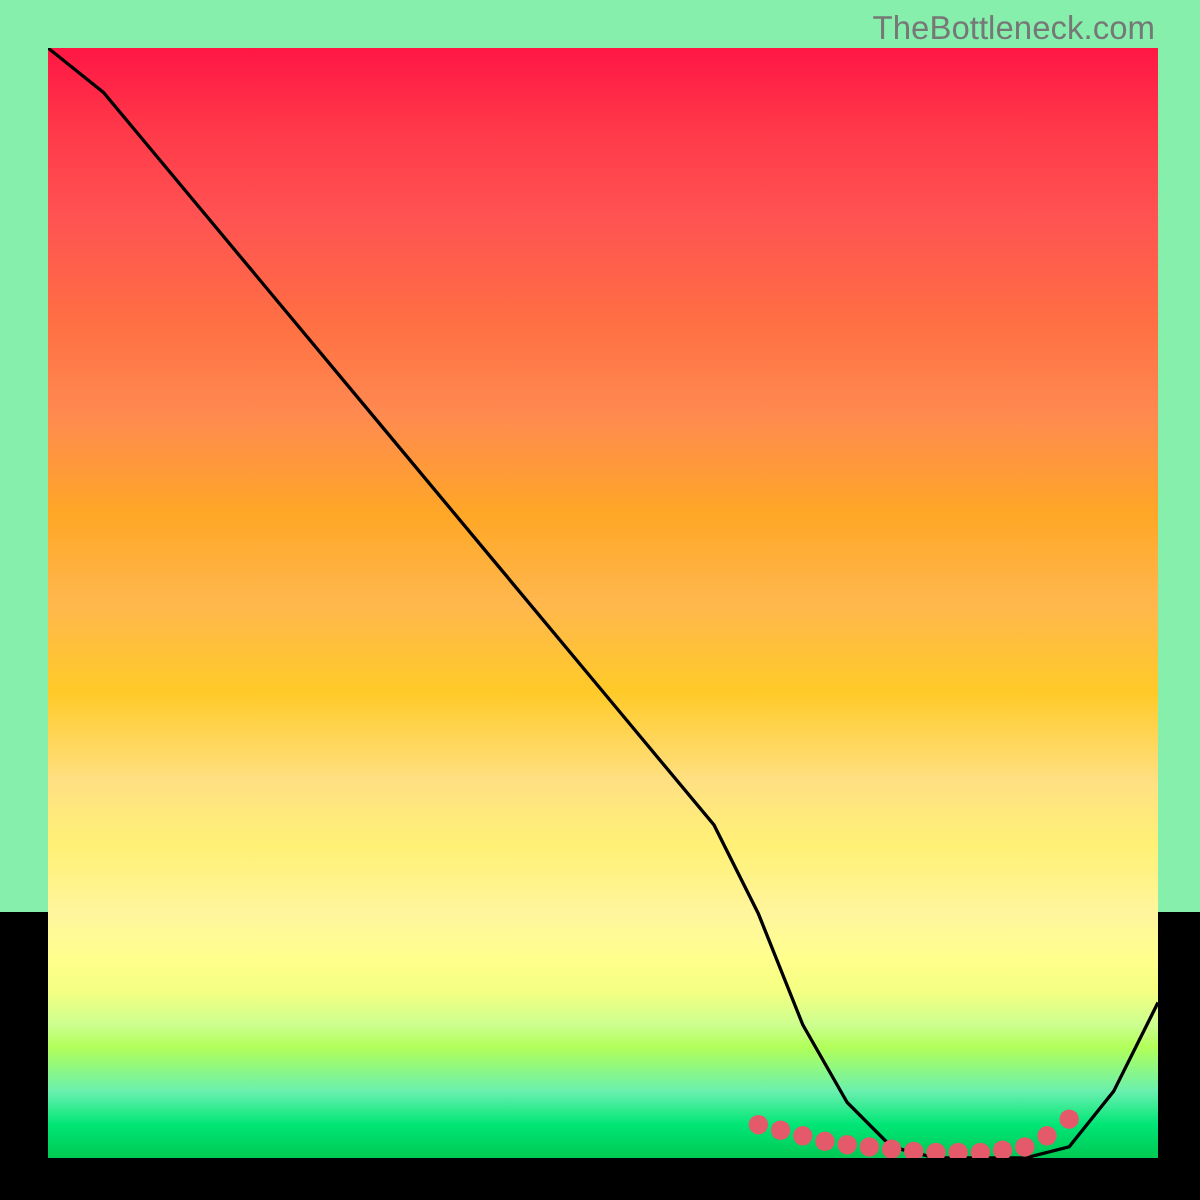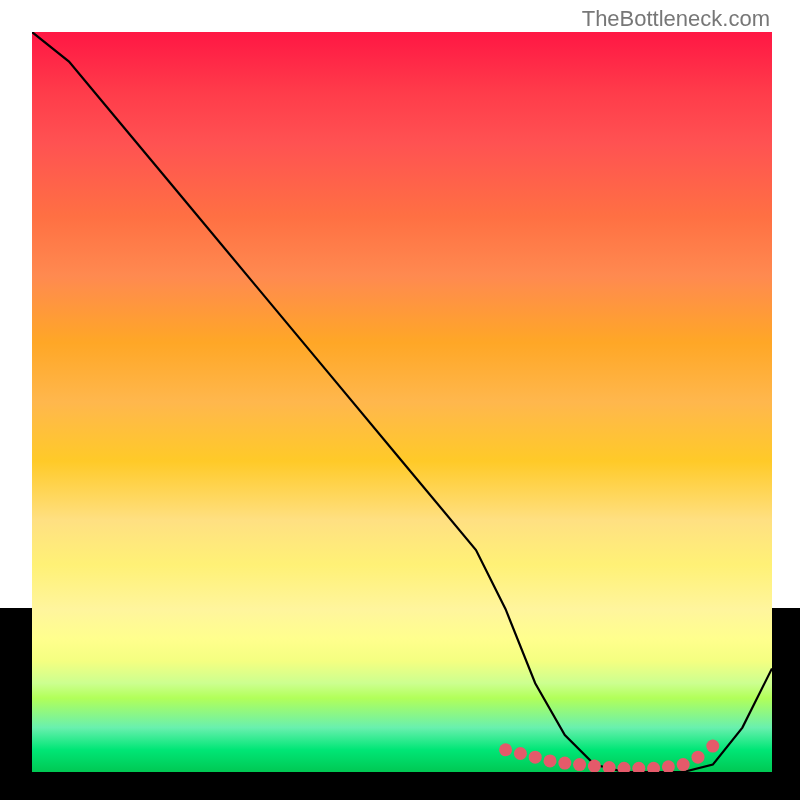--- a/index.html
+++ b/index.html
@@ -7,21 +7,21 @@
     padding: 0;
     width: 800px;
     height: 800px;
     background: #000;
     overflow: hidden;
   }
   .chart-container {
     position: relative;
     width: 800px;
     height: 608px;
-    background: #ffffff;
+    background: #86efac;
   }
   .plot-area {
     position: absolute;
     left: 32px;
     top: 32px;
     width: 740px;
     height: 740px;
     background: linear-gradient(to bottom,
       #ff1744 0%,
       #ff3b4a 8%,

